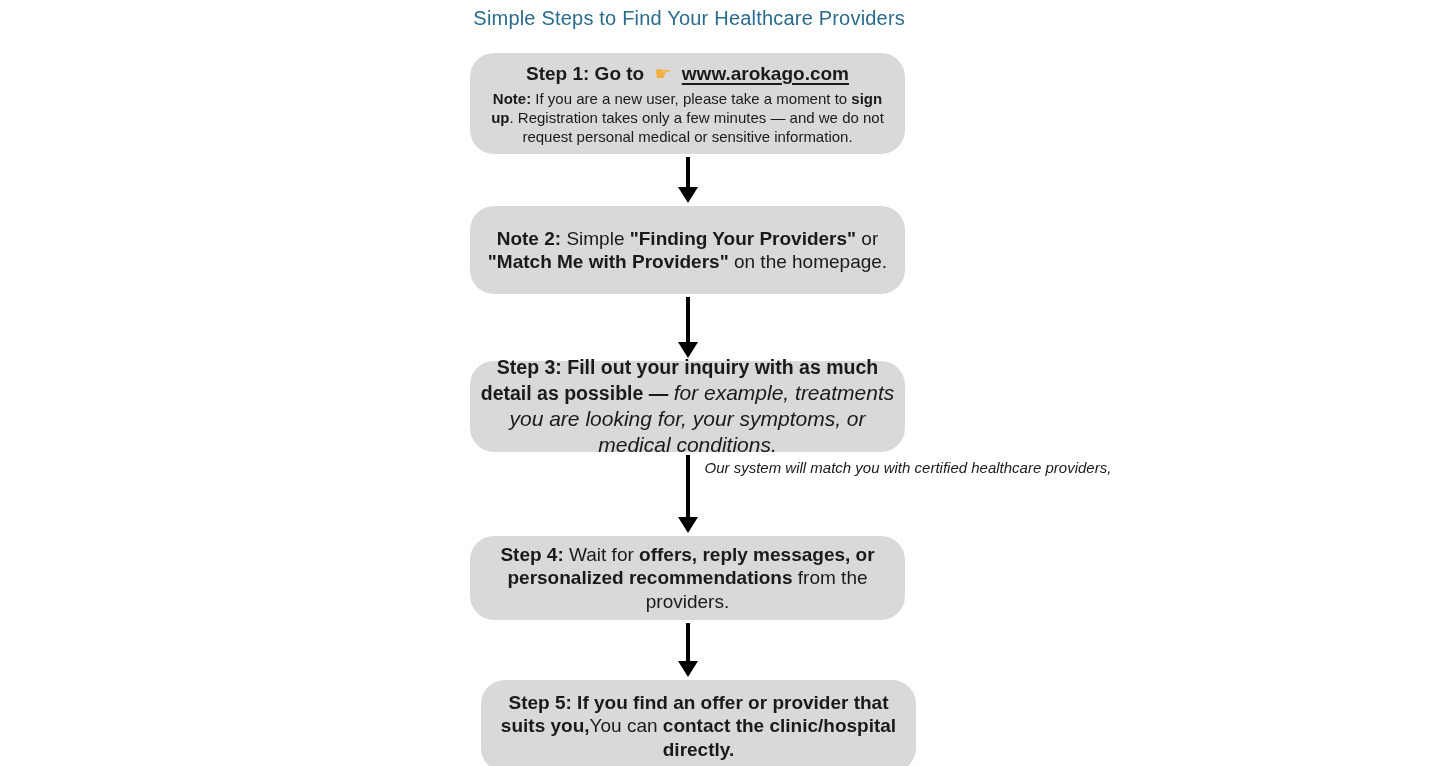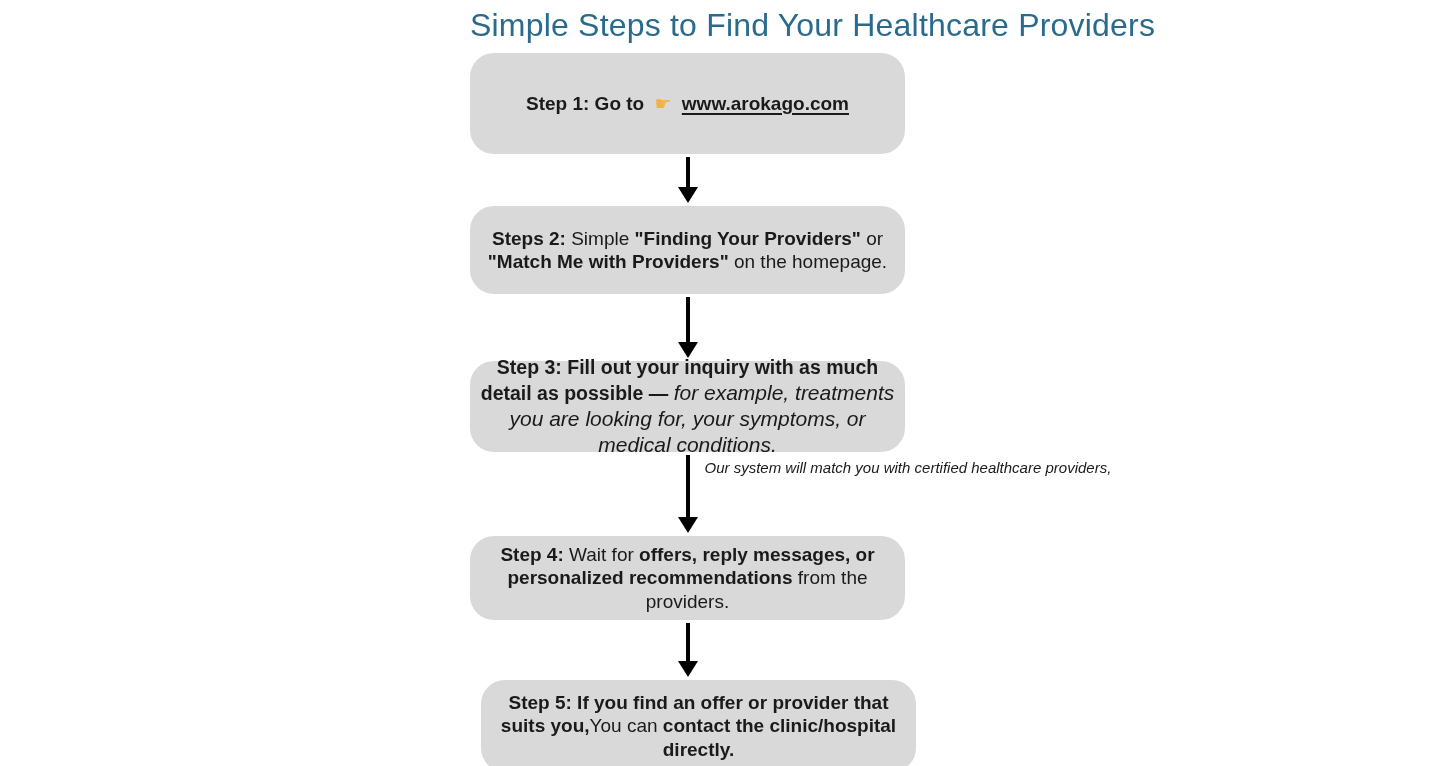--- a/index.html
+++ b/index.html
@@ -11,21 +11,21 @@
     width:1430px; height:766px;
     background:#ffffff;
     overflow:hidden;
   }
 
   .title {
     position:absolute;
     left:470px; width:435px; top:7px;
     text-align:right;
     white-space:nowrap;
-    font-size:32px;
+    font-size:20px;
     font-weight:400;
     letter-spacing:0.2px;
     color:var(--title,#2a6b8d);
   }
 
   .flow {
     position:absolute;
     left:470px; top:53px;
     width:435px;
   }
@@ -99,32 +99,35 @@
   <h1 class="title">Simple Steps to Find Your Healthcare Providers</h1>
 
   <div class="flow">
 
     <div class="box box1">
       <div class="heading">
         <span class="b">Step 1: Go to</span>
         <span class="hand">☛</span>
         <span class="b link">www.arokago.com</span>
       </div>
+      <div class="note">
+        <span class="b">Note:</span><span> If you are a new user, please take a moment to </span><span class="b">sign up</span><span>. Registration takes only a few minutes — and we do not request personal medical or sensitive information.</span>
+      </div>
     </div>
 
     <div class="gap gap1">
       <div class="arrow">
         <div class="arrow-stem"></div>
         <div class="arrow-head"></div>
       </div>
     </div>
 
     <div class="box box2">
       <div class="body19">
-        <span class="b">Steps 2:</span><span> Simple </span><span class="b">"Finding Your Providers"</span><span> or </span><span class="b">"Match Me with Providers"</span><span> on the homepage.</span>
+        <span class="b">Note 2:</span><span> Simple </span><span class="b">"Finding Your Providers"</span><span> or </span><span class="b">"Match Me with Providers"</span><span> on the homepage.</span>
       </div>
     </div>
 
     <div class="gap gap2">
       <div class="arrow">
         <div class="arrow-stem"></div>
         <div class="arrow-head"></div>
       </div>
     </div>
 

